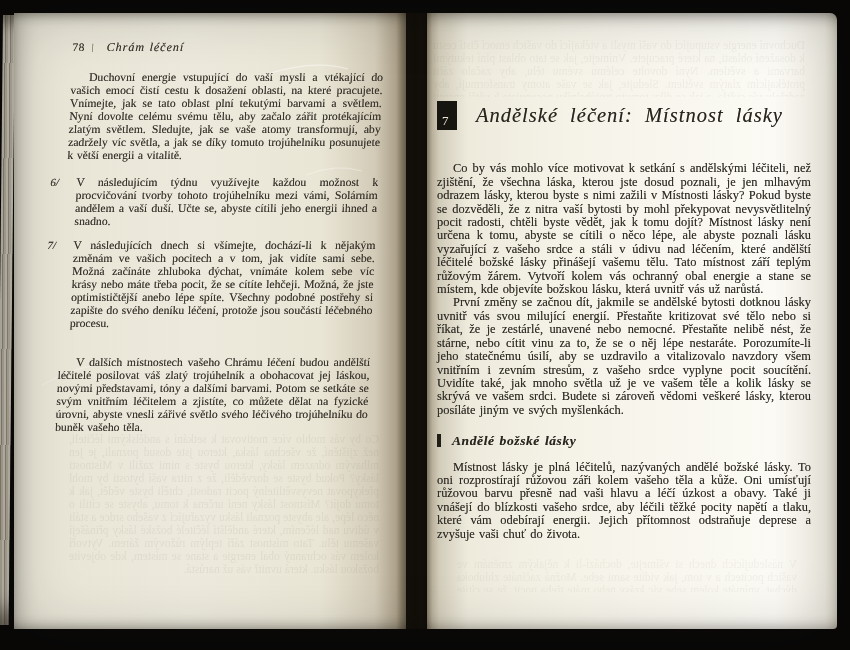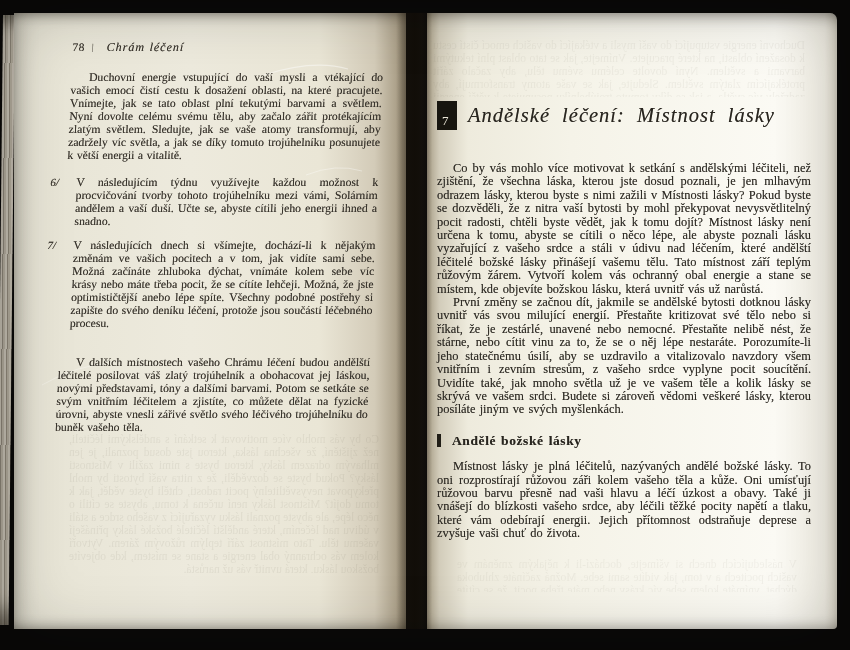--- a/index.html
+++ b/index.html
@@ -62,27 +62,27 @@
     text-shadow:0 0 .5px rgba(50,45,38,.5);
     word-spacing:1px;hyphens:auto;
   }
   .chapter-head{display:flex;align-items:center;gap:11px;margin-top:88px;margin-bottom:32px;}
   .chapter-badge{
     width:20px;height:29px;background:#17150f;color:#ece8d9;
     display:flex;align-items:flex-end;justify-content:flex-start;
     padding:0 0 3px 5px;box-sizing:border-box;font-size:13px;flex:0 0 auto;
   }
   .chapter-title{
-    font-style:italic;font-weight:normal;margin:0;font-size:20.5px;
+    font-style:italic;font-weight:normal;margin:8px;font-size:20.5px;
     letter-spacing:1px;word-spacing:6px;color:#28251f;white-space:nowrap;
   }
   .rp-content p{margin:0;text-indent:16px;}
   .section-head{display:flex;align-items:center;margin:17px 0 13px 0;}
   .section-bar{width:4px;height:13px;background:#201d16;margin-right:11px;flex:0 0 auto;}
-  .section-title{font-weight:bold;font-size:13.5px;letter-spacing:.6px;color:#28251f;}
+  .section-title{font-style:italic;font-weight:bold;font-size:13.5px;letter-spacing:.6px;color:#28251f;}
 
   
   .ghost{
     position:absolute;transform:scaleX(-1);filter:blur(.7px);
     color:#6f6a59;text-align:justify;overflow:hidden;pointer-events:none;
     font-size:11.5px;line-height:13px;
   }
   .ghost-left{left:55px;top:420px;width:310px;height:140px;opacity:.10;}
   .ghost-rtop{left:6px;top:26px;width:372px;height:58px;opacity:.08;}
   .ghost-rbottom{left:30px;top:545px;width:340px;height:34px;opacity:.07;}

